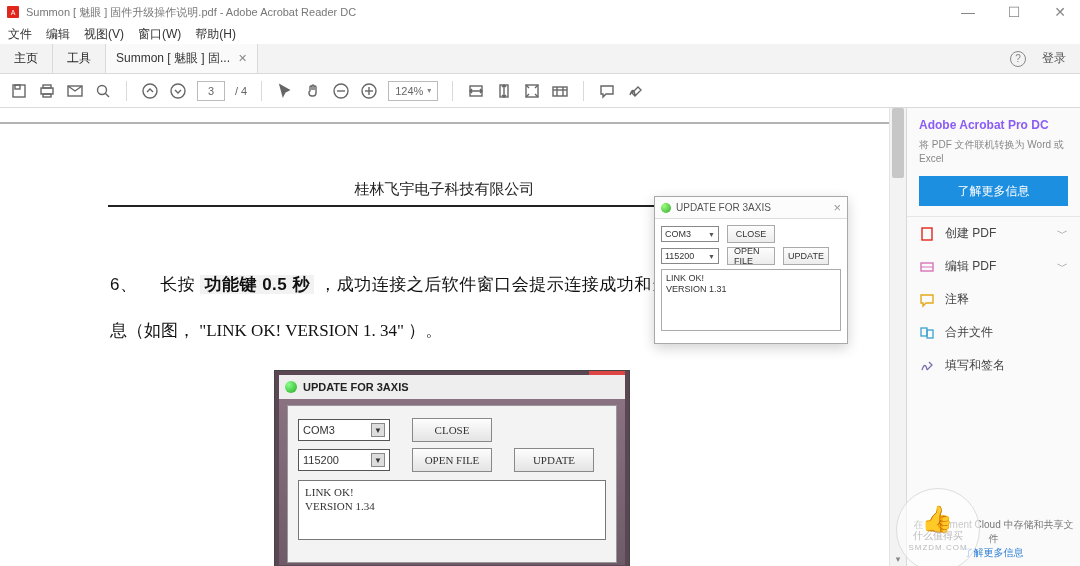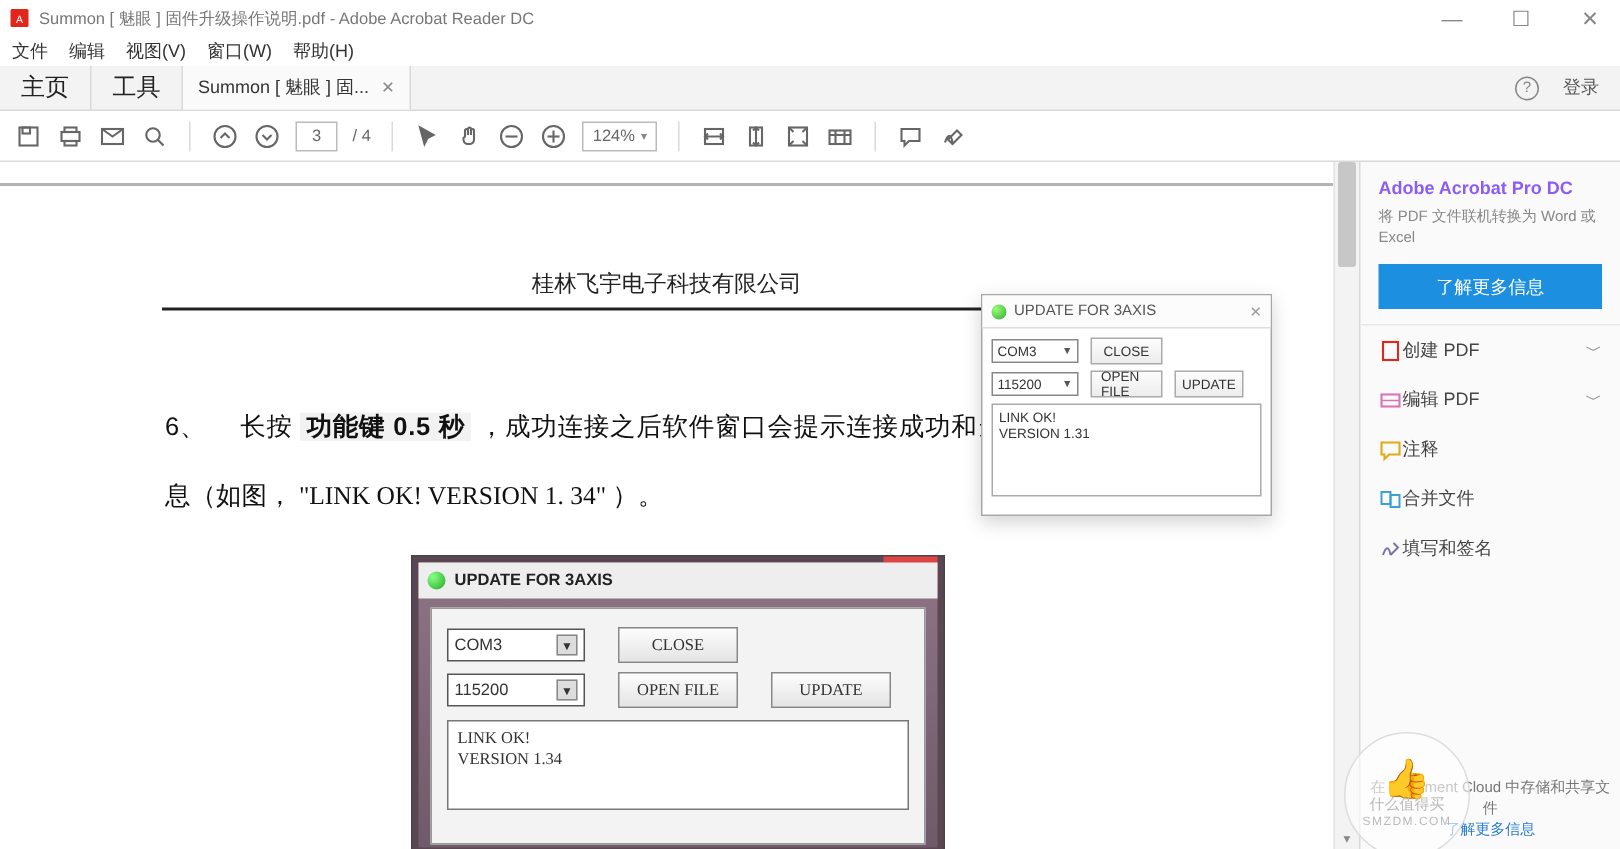--- a/index.html
+++ b/index.html
@@ -11,21 +11,21 @@
 .titlebar .title { font-size:11px; color:#777; }
 .titlebar .winbtns { margin-left:auto; display:flex; gap:18px; color:#888; font-size:14px;}
 .titlebar .winbtns span { width:28px; text-align:center; cursor:default; }
 
 
 .menubar { height:20px; display:flex; align-items:center; gap:14px; padding:0 8px; font-size:12px; color:#333;}
 .menubar span { cursor:default; }
 
 
 .tabsrow { height:30px; background:#f3f3f3; border-bottom:1px solid #d9d9d9; display:flex; align-items:stretch; }
-.tabsrow .hometab { padding:0 14px; display:flex; align-items:center; font-size:16px; color:#222; border-right:1px solid #d9d9d9; }
+.tabsrow .hometab { padding:0 14px; display:flex; align-items:center; font-size:12px; color:#222; border-right:1px solid #d9d9d9; }
 .tabsrow .doctab { display:flex; align-items:center; padding:0 10px; background:#fafafa; border-right:1px solid #d9d9d9; font-size:12px; gap:8px; }
 .tabsrow .doctab .x { color:#888; font-size:11px; }
 .tabsrow .rightctrl { margin-left:auto; display:flex; align-items:center; gap:16px; padding:0 14px; color:#555; }
 .helpico { width:16px; height:16px; border:1.3px solid #888; border-radius:50%; display:flex; align-items:center; justify-content:center; font-size:10px; color:#888;}
 
 
 .toolbar { height:34px; display:flex; align-items:center; gap:10px; padding:0 10px; border-bottom:1px solid #d9d9d9; color:#666; }
 .toolbar .grp { display:flex; align-items:center; gap:10px; }
 .toolbar .sep { width:1px; height:20px; background:#d9d9d9; margin:0 4px;}
 .toolbar .ico { width:18px; height:18px; display:flex; align-items:center; justify-content:center; }
@@ -78,21 +78,21 @@
 .floatdlg .bt2 { height:18px; border:1px solid #aaa; background:linear-gradient(#fdfdfd,#ececec); font-size:9px; display:flex; align-items:center; justify-content:center; padding:0 6px;}
 .floatdlg .ta { margin-top:2px; height:62px; border:1px solid #aaa; padding:3px 4px; font-size:9px; line-height:11px; white-space:pre;}
 
 
 .rpanel .sect { padding:10px 12px; border-bottom:1px solid #e7e7e7; }
 .rpanel .exporthdr { display:flex; align-items:center; gap:8px; font-size:13px; color:#333; cursor:default;}
 .rpanel .exporthdr .chev { margin-left:auto; font-size:11px; color:#666;}
 .rpanel .subtxt { font-size:10px; color:#888; line-height:14px; margin-top:6px;}
 .rpanel .bigtitle { font-size:12px; font-weight:bold; color:#8b5cf6; margin-bottom:4px;}
 .rpanel .bluebtn { margin-top:10px; background:#1d8fe1; color:#fff; height:30px; display:flex; align-items:center; justify-content:center; font-size:12px; cursor:default; }
-.rpanel .item { display:flex; align-items:center; padding:8px 12px; font-size:12px; color:#444; }
+.rpanel .item { display:flex; align-items:center; gap:10px; padding:8px 12px; font-size:12px; color:#444; }
 .rpanel .item .chev { margin-left:auto; font-size:11px; color:#888;}
 .rpanel .item .ico2 { width:16px; height:16px; display:flex; align-items:center; justify-content:center;}
 .rpanel .footer { margin-top:auto; text-align:center; padding:6px; font-size:10px; color:#777;}
 .rpanel .footer .link { color:#2a7ed3; font-size:10px; display:block; }
 
 .watermark { position:absolute; right:100px; bottom:-6px; width:84px; height:84px; border-radius:50%; border:1px solid #ddd; display:flex; flex-direction:column; align-items:center; justify-content:center; font-size:14px; color:#bbb; background:rgba(255,255,255,0.6); pointer-events:none; gap:0;}
 .watermark .thumb2 { font-size:26px; line-height:22px; text-align:center; margin-bottom:-1px;}
 .watermark .wt { font-size:8px; letter-spacing:1px;}
 </style>
 </head>

